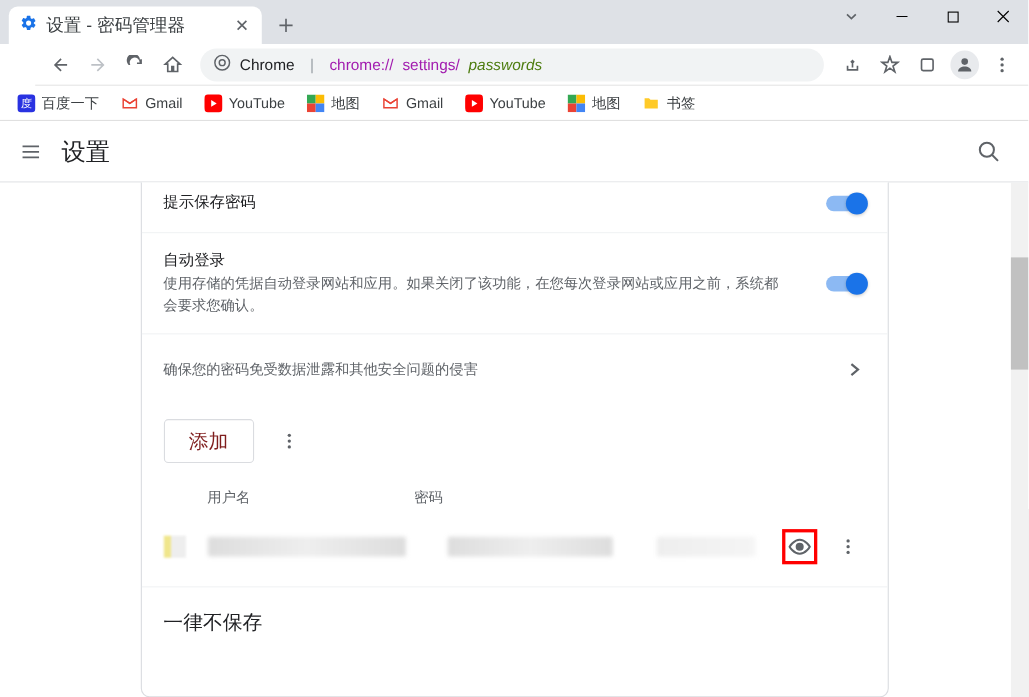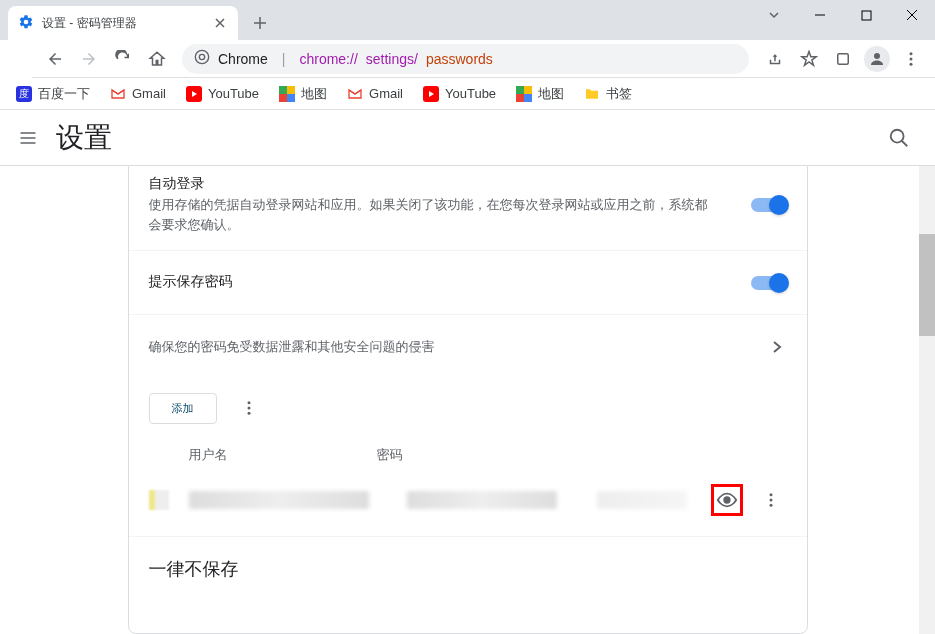--- a/index.html
+++ b/index.html
@@ -1,69 +1,69 @@
 <!DOCTYPE html>
 <html><head>
   <meta charset="utf-8">
   <style>
     * { margin: 0; padding: 0; box-sizing: border-box; font-family: "Segoe UI", "Microsoft YaHei", Arial, sans-serif; }
     body { width: 935px; height: 634px; background: #fff; overflow: hidden; position: relative; }
 
     
     .titlebar { height: 40px; background: #dee1e6; display: flex; align-items: flex-end; }
-    .tab { background: #fff; height: 34px; width: 230px; margin-left: 8px; border-radius: 8px 8px 0 0; display: flex; align-items: center; padding: 0 10px; gap: 8px; font-size: 12px; color: #3c4043; position: relative; }
+    .tab { background: #fff; height: 34px; width: 230px; margin-left: 8px; border-radius: 8px 8px 0 0; display: flex; align-items: center; padding: 0 10px; gap: 8px; font-size: 16px; color: #3c4043; position: relative; }
     .tab-close { margin-left: auto; width: 16px; height: 16px; display: flex; align-items: center; justify-content: center; color: #5f6368; cursor: pointer; }
     .new-tab { width: 28px; height: 28px; display: flex; align-items: center; justify-content: center; margin-left: 8px; margin-bottom: 3px; color: #5f6368; cursor: pointer; }
     .win-controls { margin-left: auto; display: flex; height: 30px; align-self: flex-start; }
     .win-btn { width: 46px; display: flex; align-items: center; justify-content: center; color: #000; cursor: pointer; }
     .win-caret { width: 46px; display: flex; align-items: center; justify-content: center; color: #5f6368; }
 
     .toolbar { height: 38px; background: #fff; display: flex; align-items: center; padding: 0 8px; gap: 4px; border-bottom: 1px solid #e0e0e0; margin-left: 32px; }
     .nav-btn { width: 30px; height: 30px; display: flex; align-items: center; justify-content: center; color: #5f6368; cursor: pointer; }
     .nav-btn.disabled { color: #bdc1c6; }
     .omnibox { flex: 1; height: 30px; background: #f1f3f4; border-radius: 15px; display: flex; align-items: center; padding: 0 12px; margin: 0 6px; gap: 8px; font-size: 14px; color: #5f6368; }
     .omnibox .url-chrome { color: #202124; }
     .omnibox .url-sep { color: #9aa0a6; margin: 0 6px; }
     .omnibox .url-rest { color: #a21caf; }
-    .omnibox .url-path { color: #c2410c; }
+    .omnibox .url-path { color: #4d7c0f; font-style: italic; }
     .toolbar-right { display: flex; gap: 2px; }
     .toolbar-icon { width: 32px; height: 32px; display: flex; align-items: center; justify-content: center; color: #5f6368; cursor: pointer; border-radius: 50%; }
     .avatar-btn { background: #e8eaed; border-radius: 50%; width: 26px; height: 26px; display: flex; align-items: center; justify-content: center; margin: 3px; }
 
     .bookmarks-bar { height: 32px; background: #fff; display: flex; align-items: center; padding: 0 8px; gap: 4px; border-bottom: 1px solid #e0e0e0; }
     .bookmark { display: flex; align-items: center; gap: 6px; padding: 4px 8px; font-size: 13px; color: #3c4043; cursor: pointer; border-radius: 4px; }
     .bm-icon { width: 16px; height: 16px; display: flex; align-items: center; justify-content: center; border-radius: 3px; }
     .bm-baidu { background: #2932e1; color: #fff; font-size: 10px; }
     .bm-youtube { background: #ff0000; color: #fff; border-radius: 3px; }
 
     
     .settings-header { height: 56px; border-bottom: 1px solid #dadce0; display: flex; align-items: center; padding: 0 16px; }
     .hamburger { width: 24px; height: 24px; margin-right: 16px; cursor: pointer; color: #5f6368; display: flex; align-items: center; justify-content: center; }
-    .settings-title { font-size: 28px; color: #202124; }
+    .settings-title { font-size: 22px; color: #202124; }
     .search-btn { margin-left: auto; width: 40px; height: 40px; display: flex; align-items: center; justify-content: center; color: #5f6368; cursor: pointer; }
 
     
     .content-wrapper { height: 468px; overflow-y: auto; background: #fff; position: relative; display: flex; justify-content: center; }
     .content-wrapper::-webkit-scrollbar { width: 16px; }
     .content-wrapper::-webkit-scrollbar-track { background: #f1f1f1; }
     .content-wrapper::-webkit-scrollbar-thumb { background: #c1c1c1; }
     .card { width: 680px; background: #fff; border: 1px solid #dadce0; border-radius: 8px; margin-top: -20px; padding: 0; }
     .row { padding: 16px 20px; border-top: 1px solid #f1f3f4; display: flex; align-items: center; min-height: 64px; }
     .row:first-child { border-top: none; padding-top: 28px; }
     .row-text { flex: 1; }
     .row-title { font-size: 14px; color: #202124; margin-bottom: 2px; }
     .row-sub { font-size: 13px; color: #5f6368; line-height: 1.5; max-width: 560px; }
     .toggle-wrap { width: 36px; height: 20px; position: relative; }
     .toggle-wrap .track { width: 36px; height: 14px; background: rgba(26,115,232,0.5); border-radius: 7px; position: absolute; top: 3px; }
     .toggle-wrap .knob { width: 20px; height: 20px; background: #1a73e8; border-radius: 50%; position: absolute; right: -2px; top: 0; box-shadow: 0 1px 3px rgba(0,0,0,0.2); }
     .chevron { width: 20px; display: flex; align-items: center; justify-content: center; color: #5f6368; }
 
     .saved-header { display: flex; align-items: center; padding: 14px 20px; }
     .saved-header-title { flex: 1; font-size: 14px; color: #202124; }
-    .add-btn { border: 1px solid #dadce0; border-radius: 4px; padding: 7px 22px; font-size: 11px; color: #0c4a6e; cursor: pointer; background: #fff; margin-right: 16px; }
+    .add-btn { border: 1px solid #dadce0; border-radius: 4px; padding: 7px 22px; font-size: 18px; color: #7f1d1d; cursor: pointer; background: #fff; margin-right: 16px; }
     .dots-btn { width: 32px; height: 32px; display: flex; align-items: center; justify-content: center; color: #5f6368; cursor: pointer; border-radius: 50%; }
 
     .table-header { display: flex; padding: 8px 20px 8px 60px; font-size: 13px; color: #5f6368; }
     .col-site { width: 180px; }
     .col-user { width: 188px; }
     .col-pass { flex: 1; }
 
     .pw-row { display: flex; align-items: center; padding: 12px 20px; }
     .pw-favicon { width: 20px; height: 20px; margin-right: 20px; background: linear-gradient(90deg, #f0e68c 30%, #eee 30%); filter: blur(1px); }
     .pw-site { width: 180px; height: 18px; background: linear-gradient(90deg, #ddd, #eee, #ddd); filter: blur(2px); border-radius: 2px; }
@@ -282,32 +282,32 @@
       </svg>
   </div>
 </div>
 
 <div class="content-wrapper">
   <div class="inner">
   <div class="card">
 
     <div class="row">
       <div class="row-text">
-        <div class="row-title">自动登录</div>
-        <div class="row-sub">使用存储的凭据自动登录网站和应用。如果关闭了该功能，在您每次登录网站或应用之前，系统都会要求您确认。</div>
+        <div class="row-title">提示保存密码</div>
       </div>
       <div class="toggle-wrap">
         <div class="track"></div>
             <div class="knob"></div>
       </div>
     </div>
 
     <div class="row">
       <div class="row-text">
-        <div class="row-title">提示保存密码</div>
+        <div class="row-title">自动登录</div>
+        <div class="row-sub">使用存储的凭据自动登录网站和应用。如果关闭了该功能，在您每次登录网站或应用之前，系统都会要求您确认。</div>
       </div>
       <div class="toggle-wrap">
         <div class="track"></div>
             <div class="knob"></div>
       </div>
     </div>
 
     <div class="row" style="cursor:pointer;">
       <div class="row-text">
         <div class="row-sub">确保您的密码免受数据泄露和其他安全问题的侵害</div>

